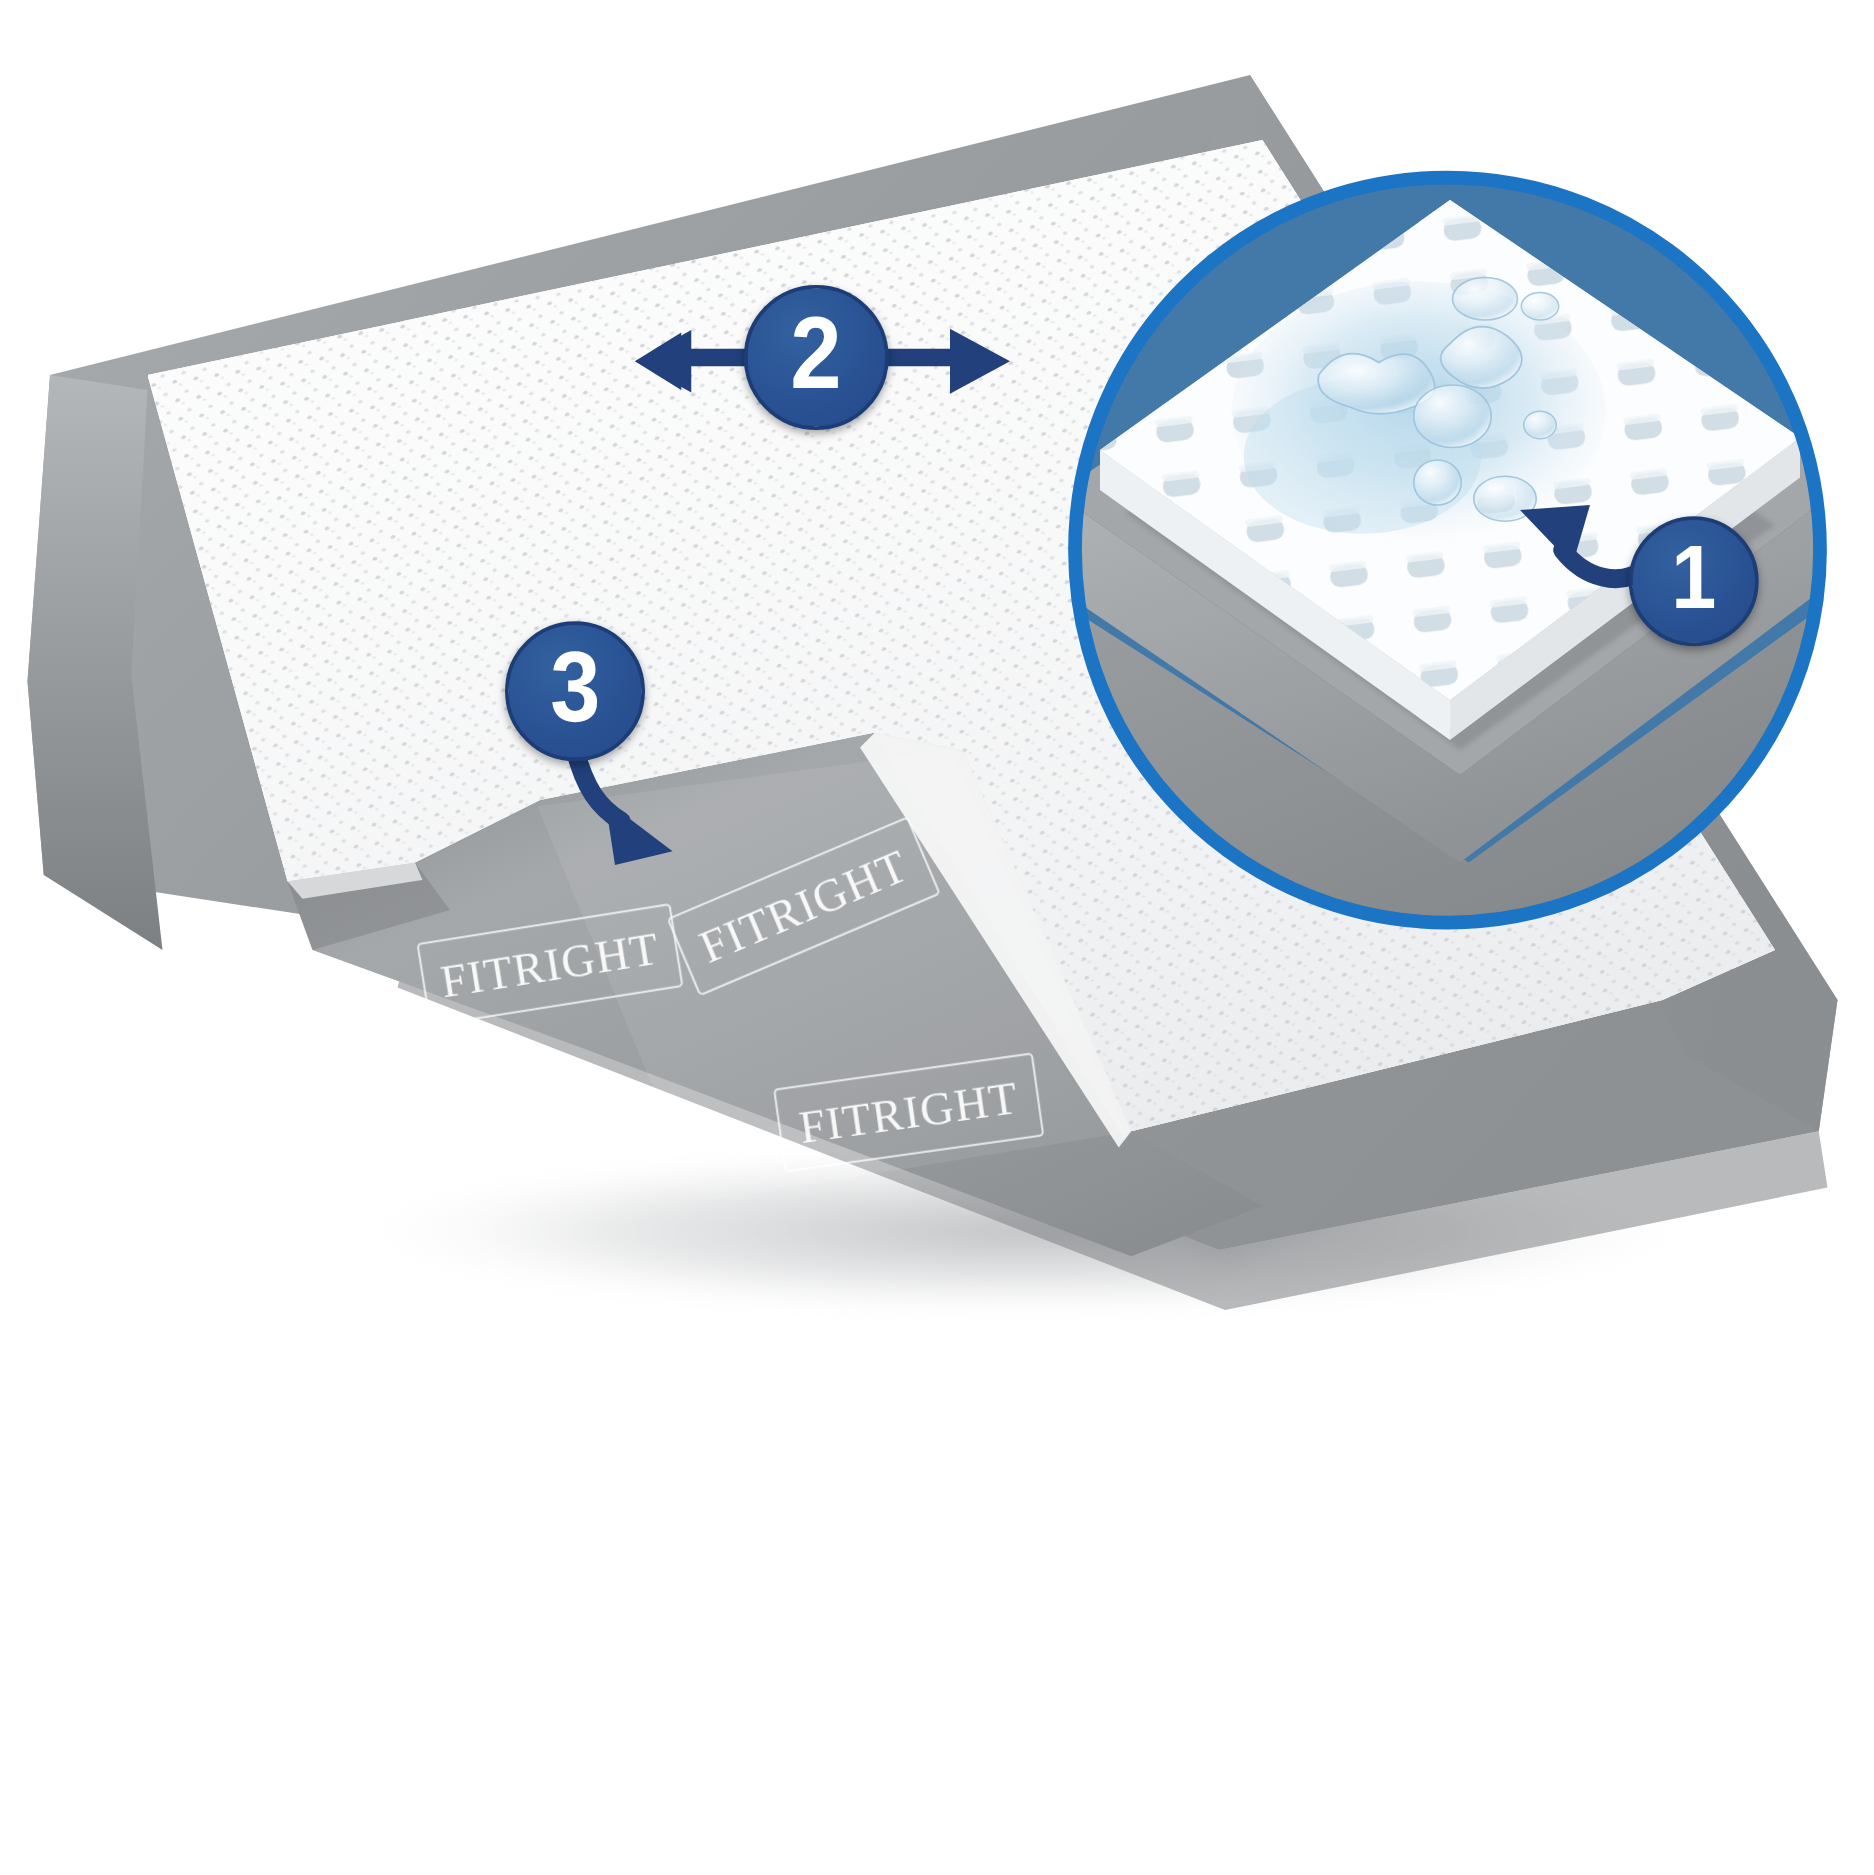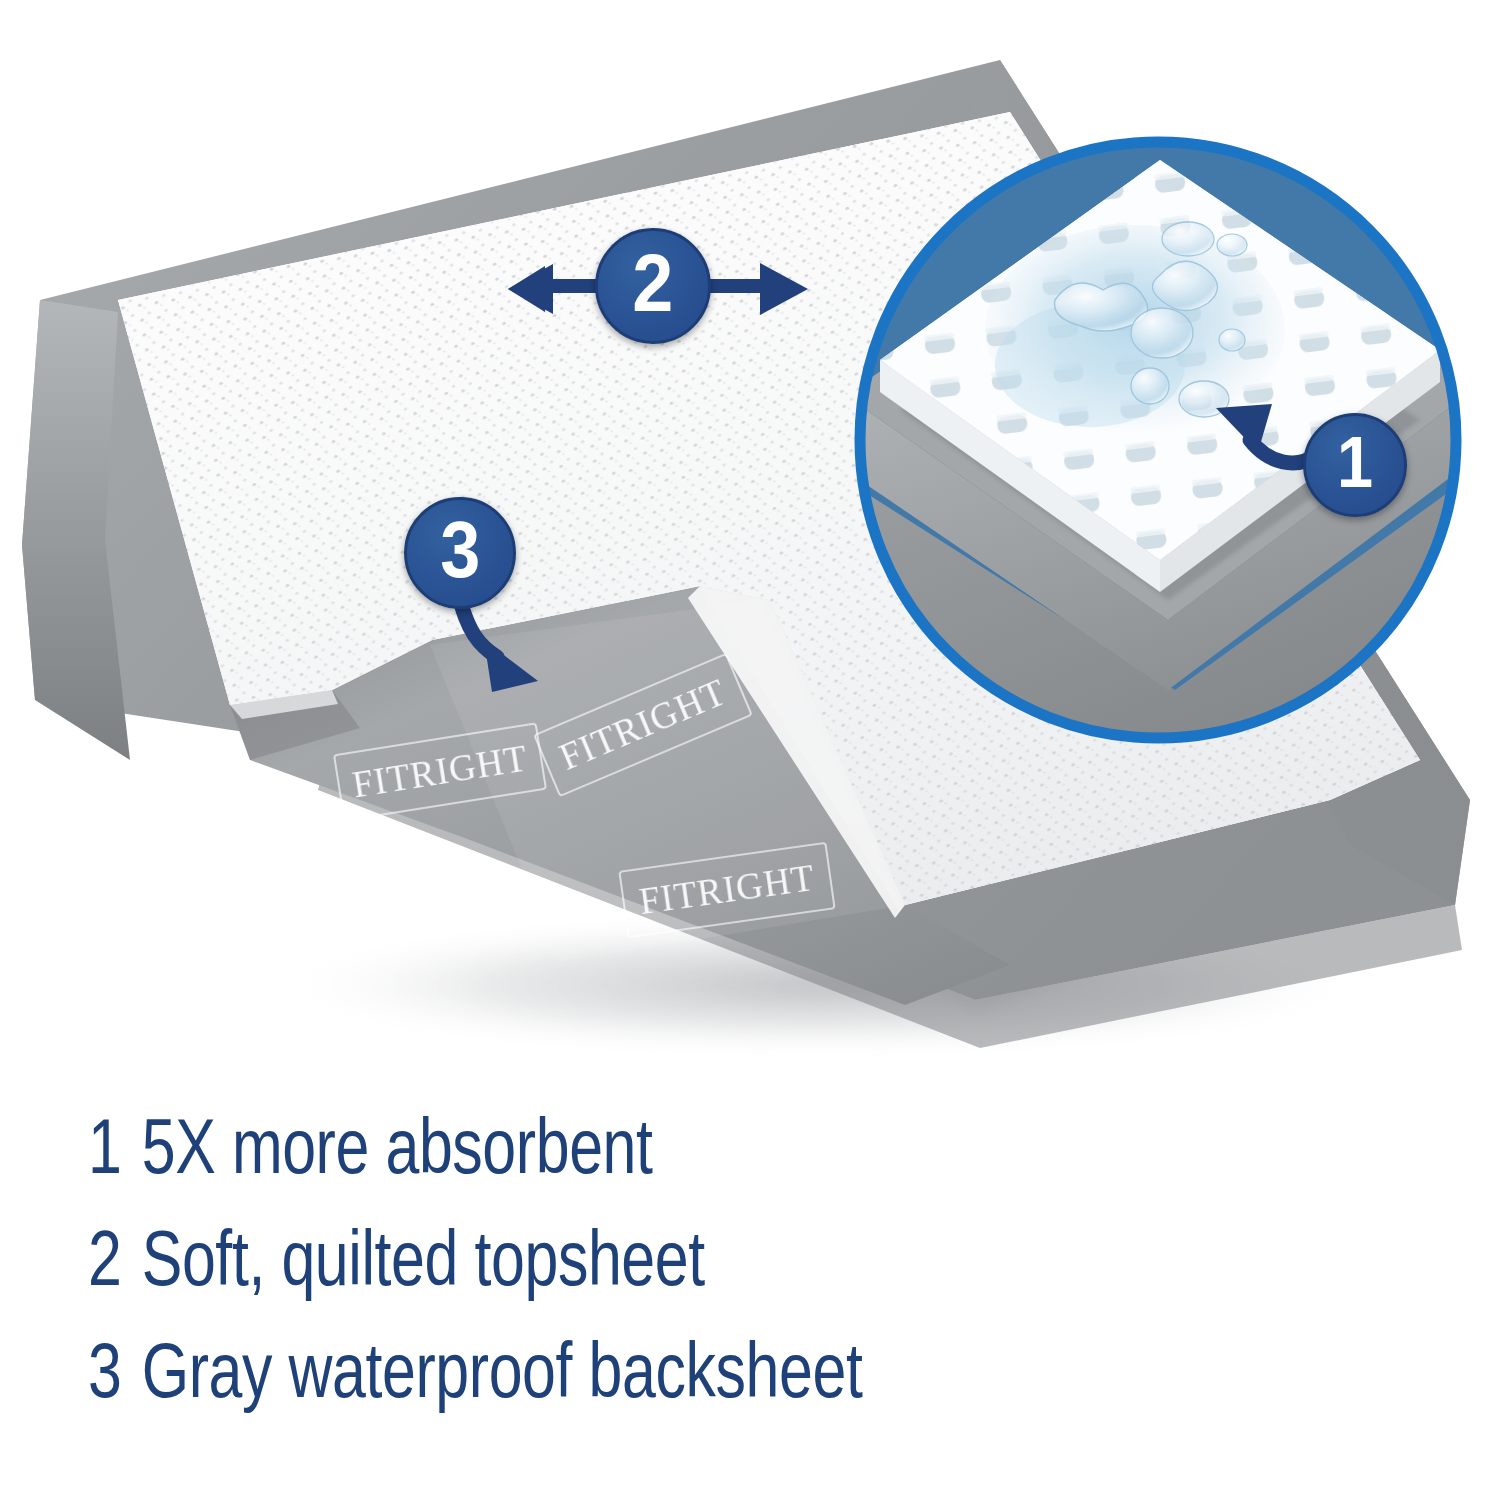--- a/index.html
+++ b/index.html
@@ -262,25 +262,14 @@
       <span>1</span>
     </div>
     <div class="badge" id="badge-2">
       <span>2</span>
     </div>
     <div class="badge" id="badge-3">
       <span>3</span>
     </div>
   </div>
 
-  <div id="legend">
-    <div class="legend-line">
-      <span class="legend-num">1</span><span>5X more absorbent</span>
-    </div>
-    <div class="legend-line">
-      <span class="legend-num">2</span><span>Soft, quilted topsheet</span>
-    </div>
-    <div class="legend-line">
-      <span class="legend-num">3</span><span>Gray waterproof backsheet</span>
-    </div>
-  </div>
 
 </div>
 
 </body></html>

